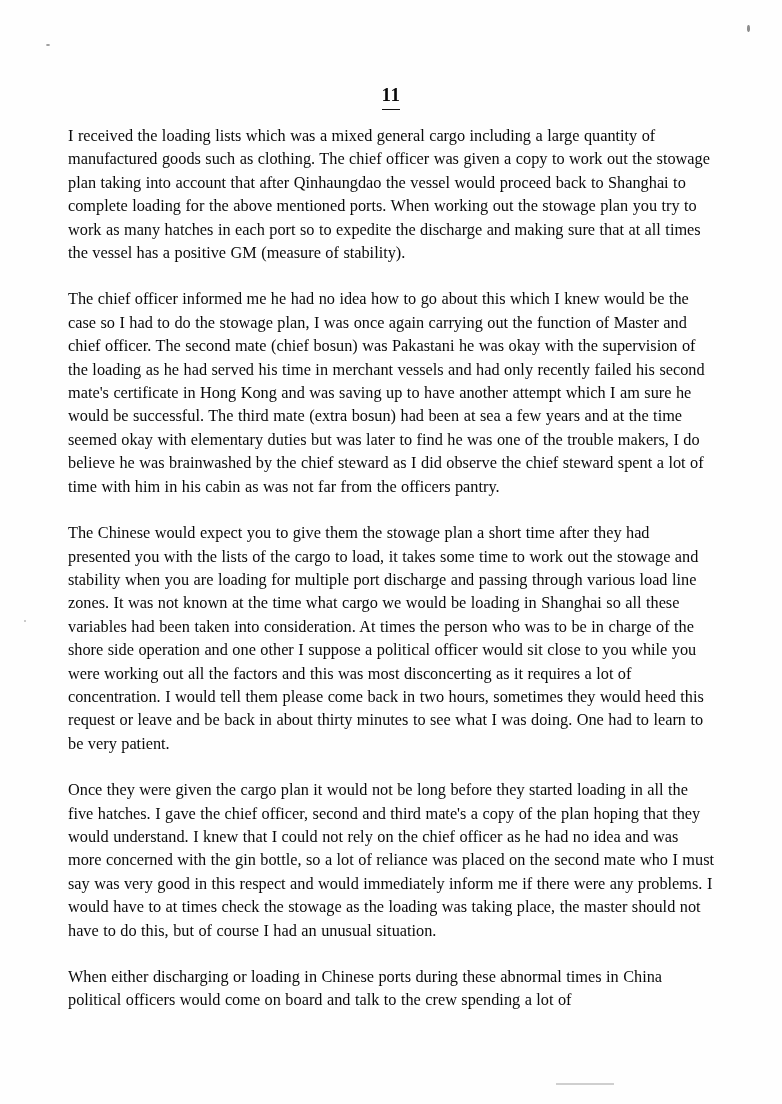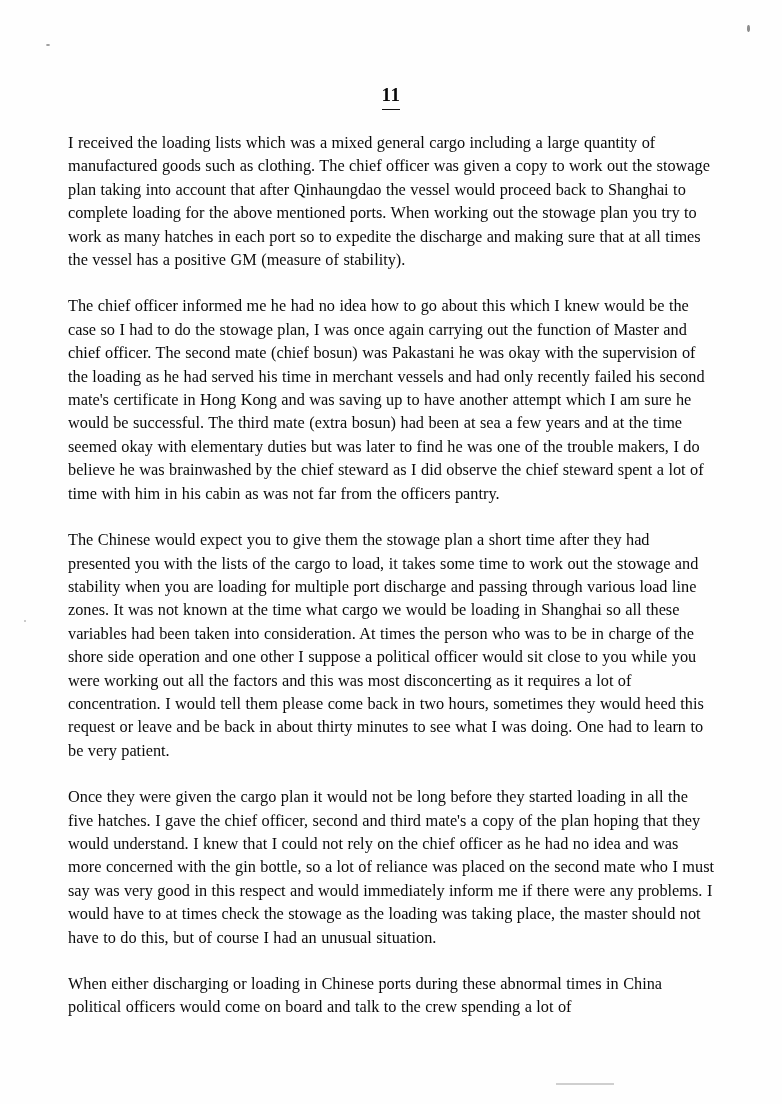--- a/index.html
+++ b/index.html
@@ -36,21 +36,21 @@
     font-weight: bold;
     letter-spacing: 0.5px;
   }
   .page-number span {
     border-bottom: 1.6px solid #111;
     padding-bottom: 4px;
   }
 
   .body-text {
     position: absolute;
-    top: 131px;
+    top: 124px;
     left: 68px;
     width: 648px;
   }
   .para {
     font-size: 16.3px;
     line-height: 23.4px;
     text-align: left;
     margin: 0 0 23px 0;
     word-spacing: 0.4px;
   }

